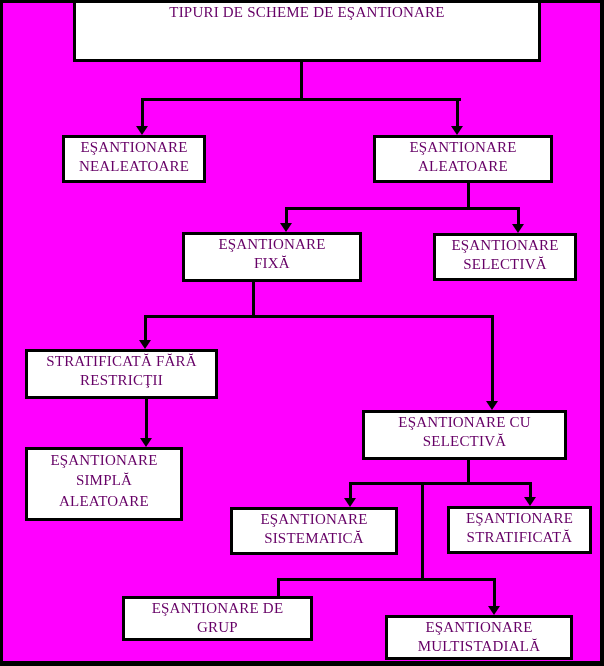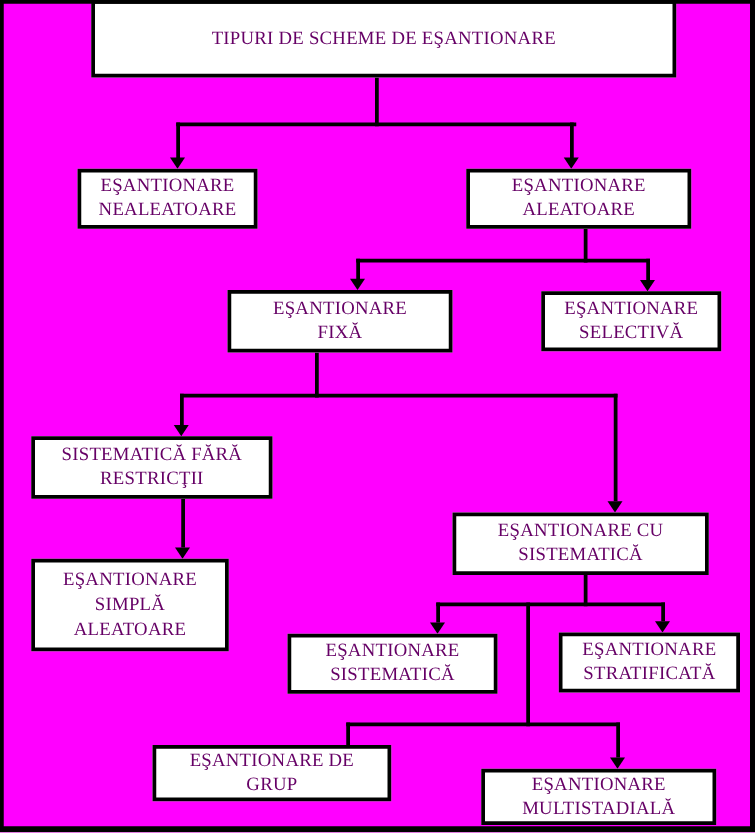--- a/index.html
+++ b/index.html
@@ -12,21 +12,21 @@
     font-family:"Liberation Serif","DejaVu Serif",serif;
   }
   .frame{
     position:absolute; inset:0; box-sizing:border-box;
     border:3px solid var(--line); border-right-width:4px; border-bottom-width:5px;
     pointer-events:none; z-index:30;
   }
   .box{
     position:absolute; box-sizing:border-box;
     background:var(--box); border:3px solid var(--line);
-    display:flex; align-items:center; justify-content:center;
+    display:flex; align-items:flex-start; justify-content:center;
     z-index:10;
   }
   .box .label{
     color:var(--text); font-size:15px; line-height:1.25;
     text-align:center; white-space:pre-line; letter-spacing:.2px;
   }
   .seg{position:absolute; background:var(--line); z-index:5;}
   .arrow{
     position:absolute; width:0; height:0; z-index:6;
     border-left:6px solid transparent; border-right:6px solid transparent;
@@ -102,31 +102,31 @@
   </div>
   <div class="box n-fixa">
     <span class="label">EŞANTIONARE
 FIXĂ</span>
   </div>
   <div class="box n-sele">
     <span class="label">EŞANTIONARE
 SELECTIVĂ</span>
   </div>
   <div class="box n-fara">
-    <span class="label">SISTEMATICĂ FĂRĂ
+    <span class="label">STRATIFICATĂ FĂRĂ
 RESTRICŢII</span>
   </div>
   <div class="box n-simp">
     <span class="label" style="line-height:1.35;">EŞANTIONARE
 SIMPLĂ
 ALEATOARE</span>
   </div>
   <div class="box n-cure">
     <span class="label">EŞANTIONARE CU
-SISTEMATICĂ</span>
+SELECTIVĂ</span>
   </div>
   <div class="box n-sist">
     <span class="label">EŞANTIONARE
 SISTEMATICĂ</span>
   </div>
   <div class="box n-strat">
     <span class="label">EŞANTIONARE
 STRATIFICATĂ</span>
   </div>
   <div class="box n-grup">

